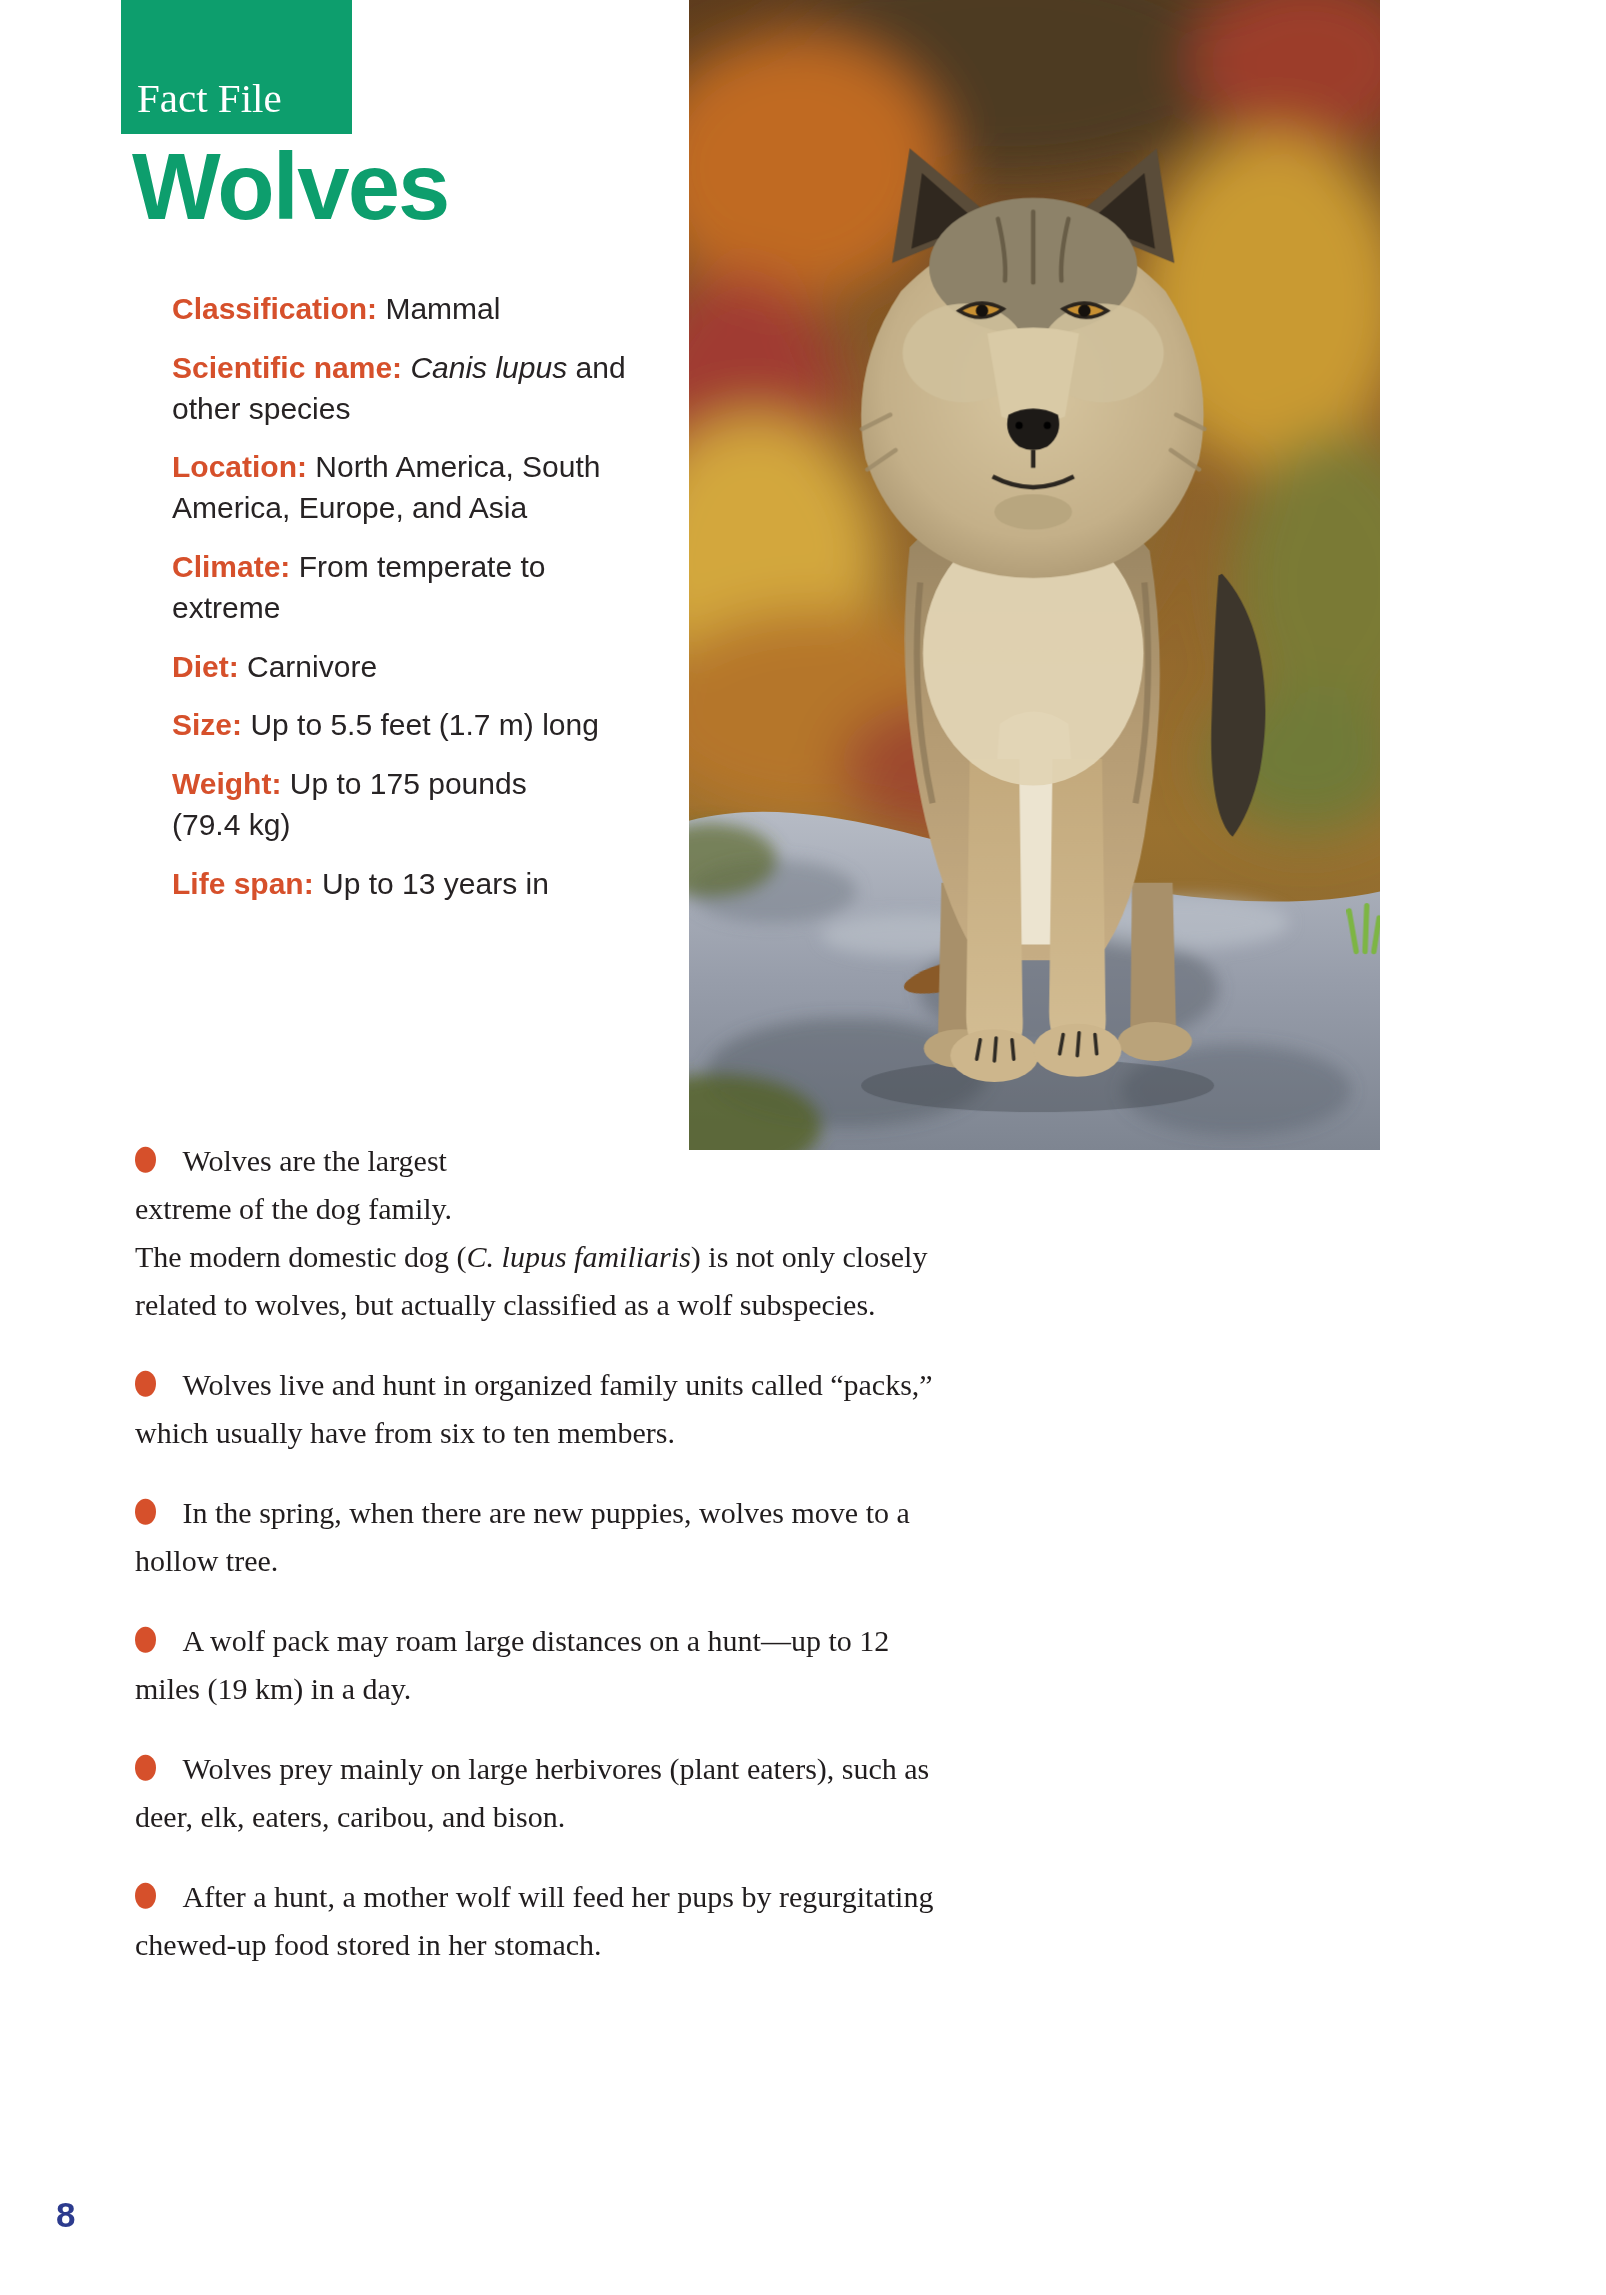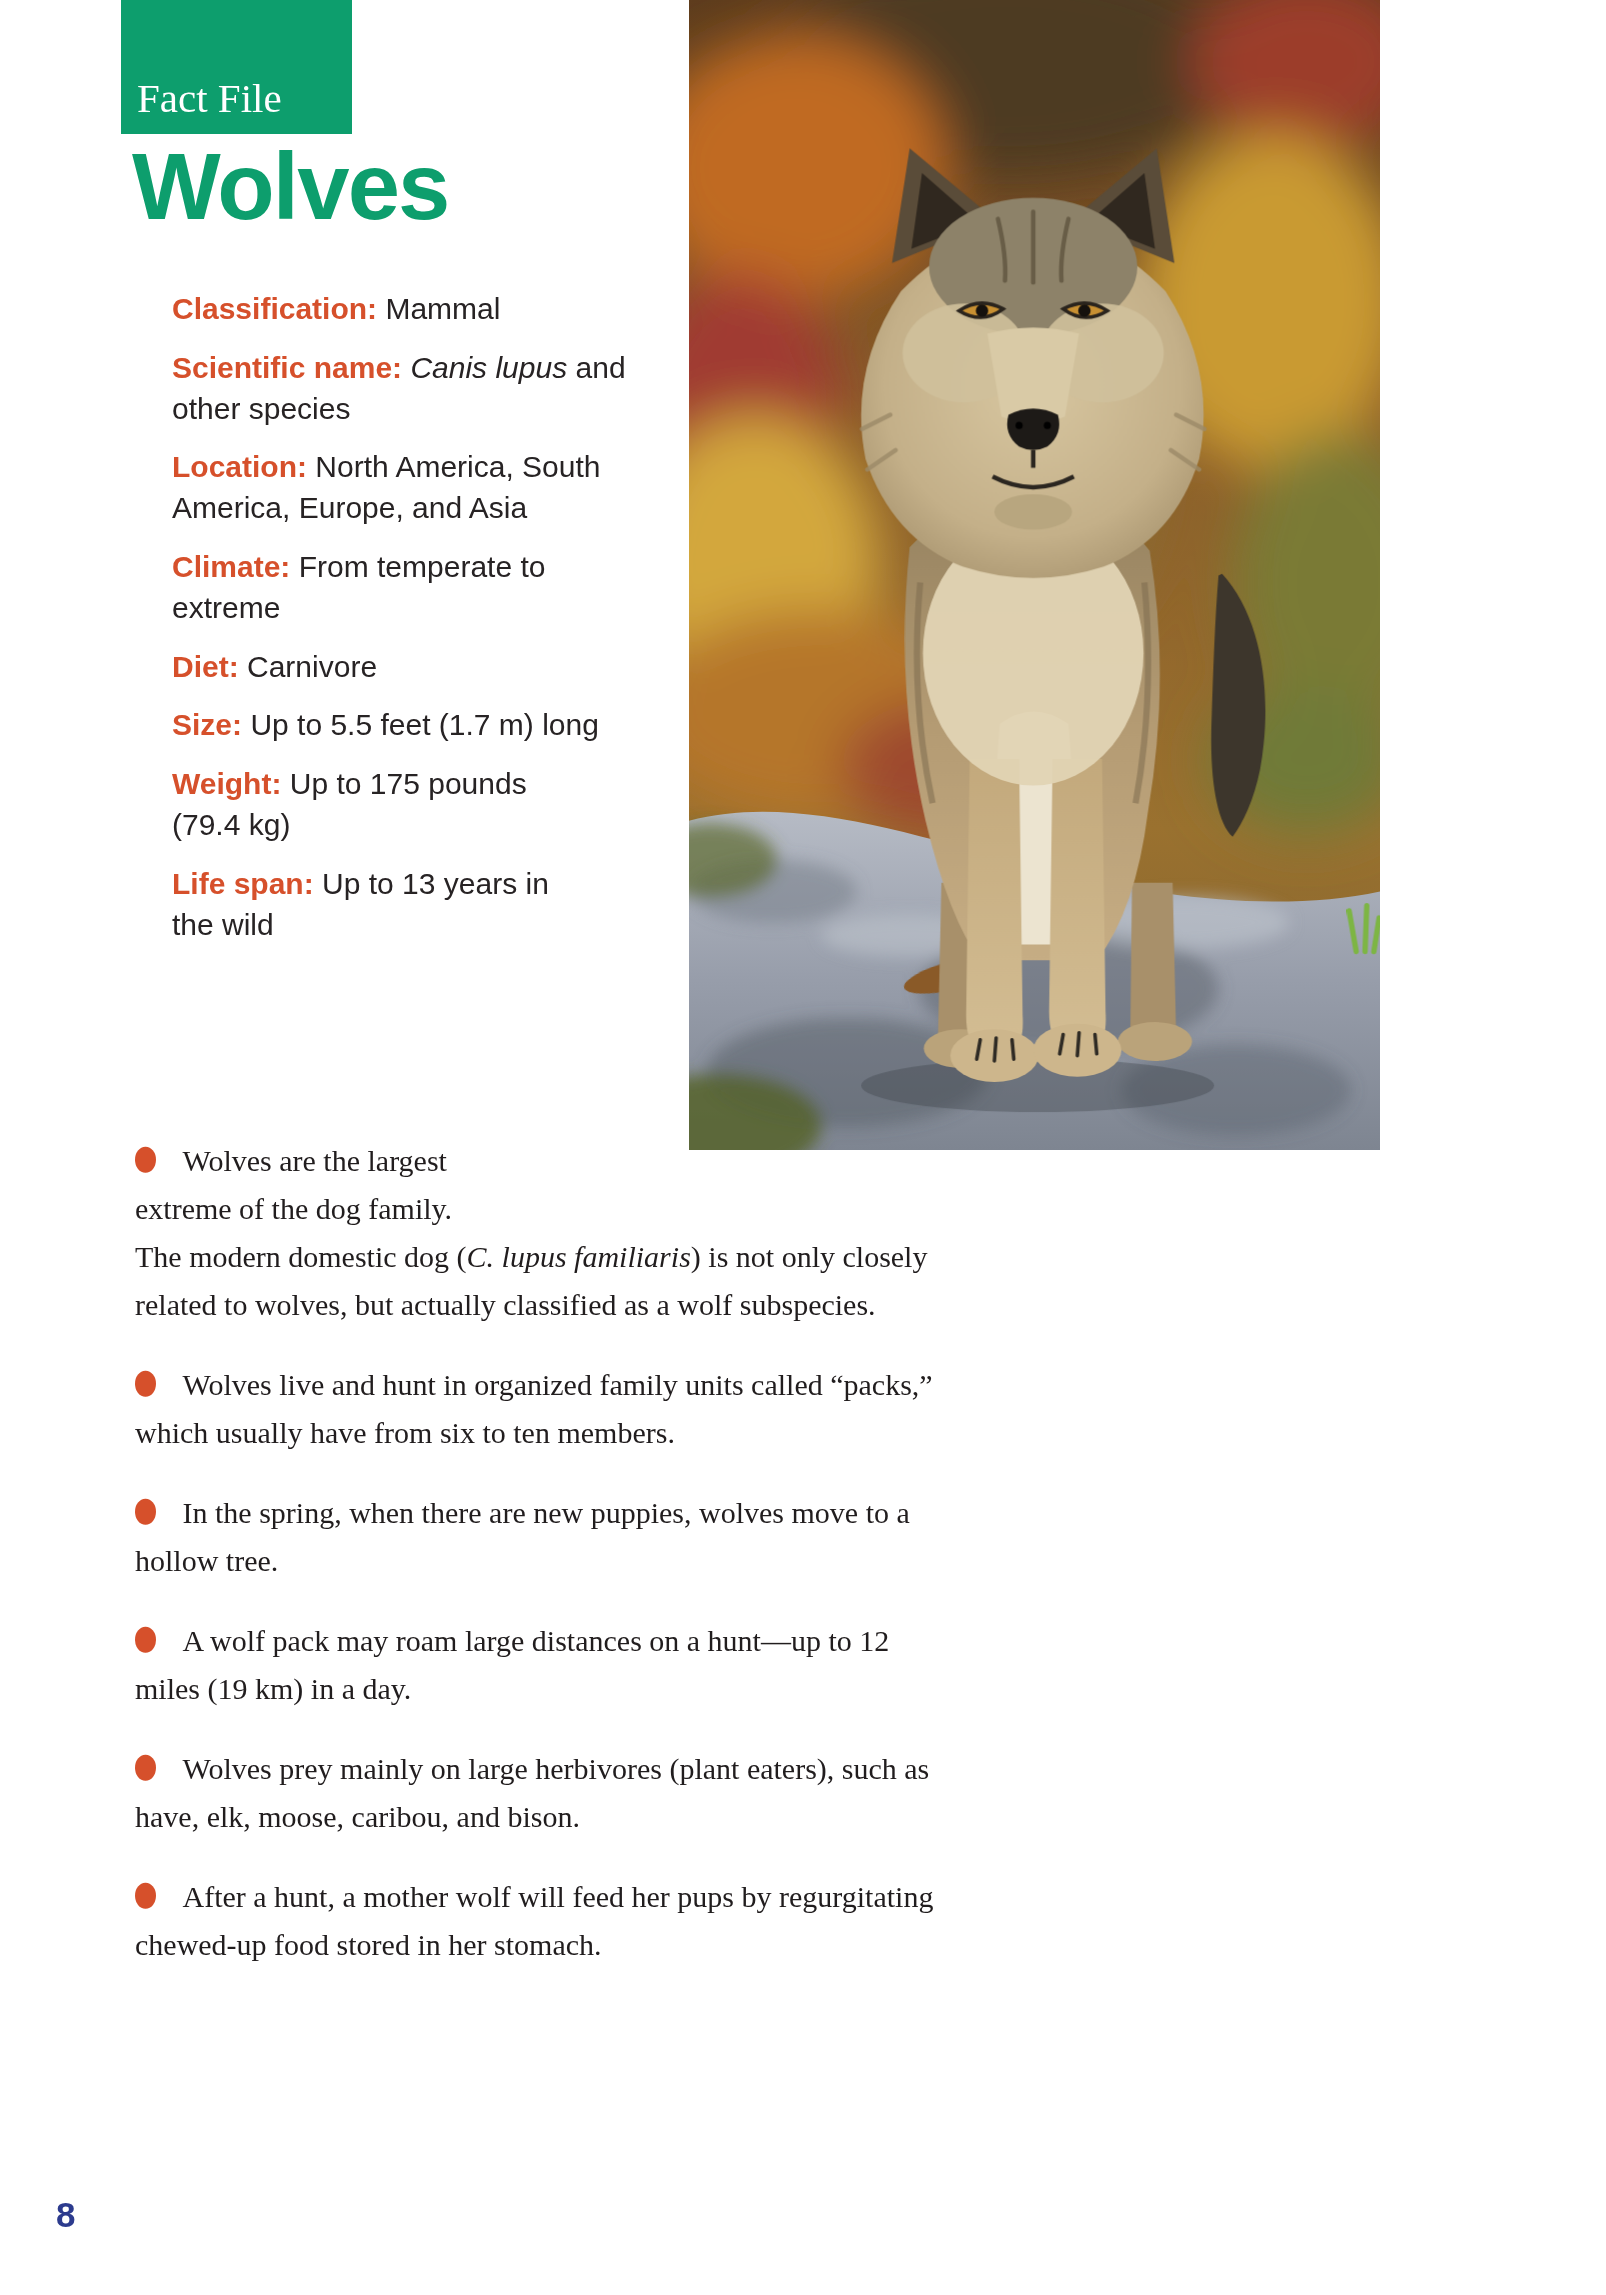--- a/index.html
+++ b/index.html
@@ -94,21 +94,20 @@
     </p>
     <p class="fact">
       <span class="fl"><b class="fact-label">Size:</b> <span>Up to 5.5 feet (1.7 m) long</span></span>
     </p>
     <p class="fact">
       <span class="fl"><b class="fact-label">Weight:</b> <span>Up to 175 pounds</span></span>
       <span class="fl">(79.4 kg)</span>
     </p>
     <p class="fact">
       <span class="fl"><b class="fact-label">Life span:</b> <span>Up to 13 years in</span></span>
-      <span class="fl">the wild</span>
     </p>
   </div>
 
   <div class="photo">
     <svg viewBox="0 0 783 1303" preserveAspectRatio="none">
       <defs>
         <linearGradient id="bgGrad" x1="0" y1="0" x2="0" y2="1">
           <stop offset="0" stop-color="#5d3c1d"></stop>
           <stop offset="0.35" stop-color="#8a5c28"></stop>
           <stop offset="0.72" stop-color="#9a712f"></stop>
@@ -260,21 +259,21 @@
     <p class="bullet">
       <span class="bl"><span class="dot"></span><span>In the spring, when there are new puppies, wolves move to a</span></span>
       <span class="bl">hollow tree.</span>
     </p>
     <p class="bullet">
       <span class="bl"><span class="dot"></span><span>A wolf pack may roam large distances on a hunt—up to 12</span></span>
       <span class="bl">miles (19 km) in a day.</span>
     </p>
     <p class="bullet">
       <span class="bl"><span class="dot"></span><span>Wolves prey mainly on large herbivores (plant eaters), such as</span></span>
-      <span class="bl">have, elk, moose, caribou, and bison.</span>
+      <span class="bl">deer, elk, eaters, caribou, and bison.</span>
     </p>
     <p class="bullet">
       <span class="bl"><span class="dot"></span><span>After a hunt, a mother wolf will feed her pups by regurgitating</span></span>
       <span class="bl">chewed-up food stored in her stomach.</span>
     </p>
   </div>
 
   <div class="page-number">8</div>
 
 </div>

